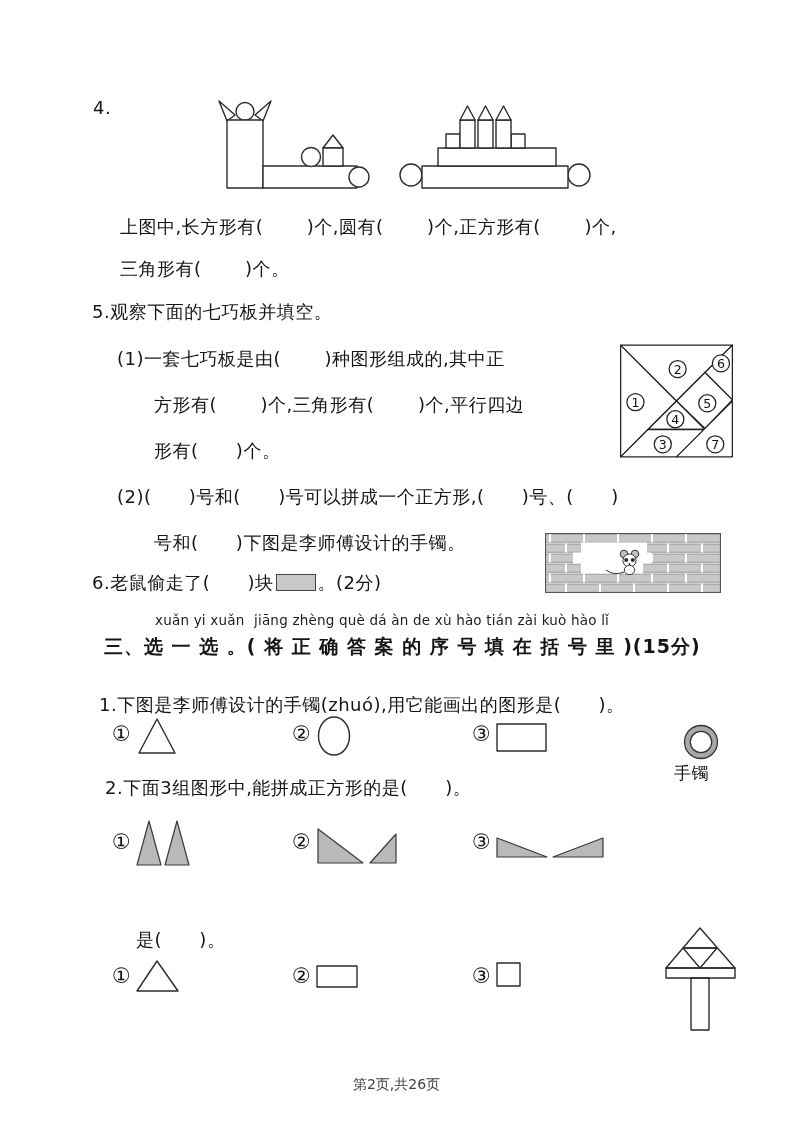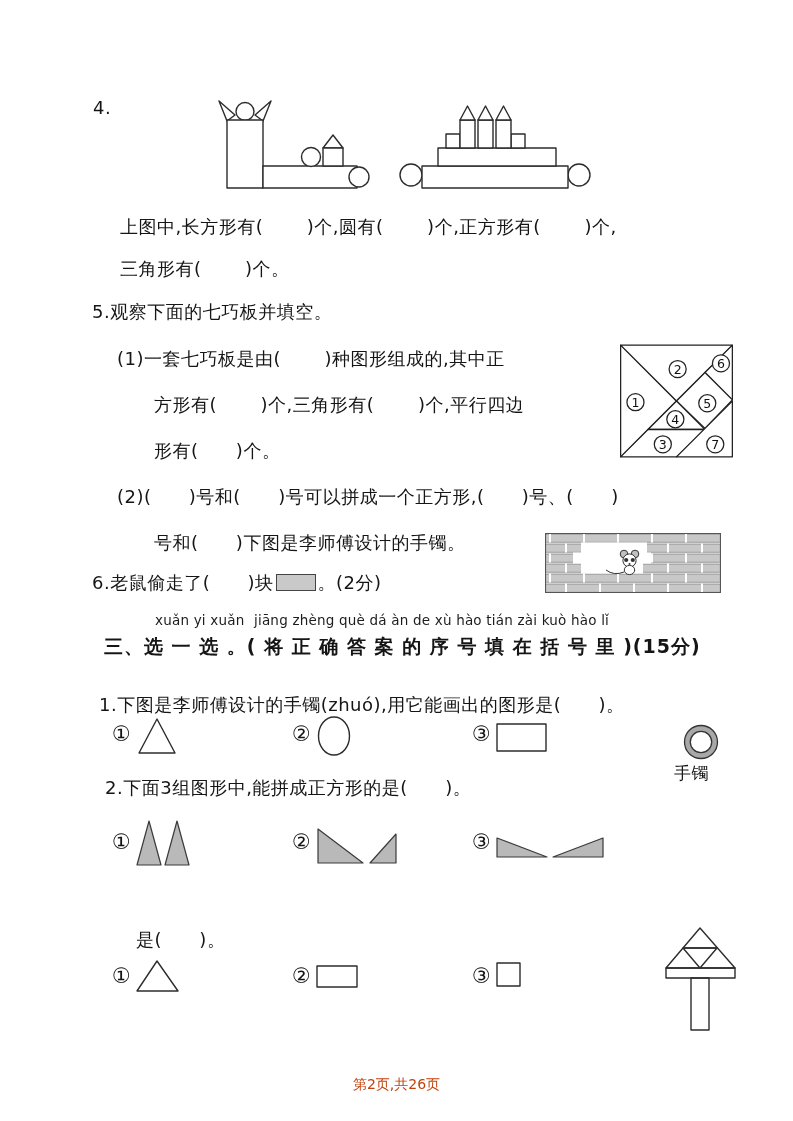--- a/index.html
+++ b/index.html
@@ -5,21 +5,21 @@
   html,body{margin:0;padding:0;background:#e8e8e8;}
   #page{
     position:relative; width:793px; height:1121px; background:#ffffff;
     font-family:"DejaVu Sans", sans-serif; color:#151515; overflow:hidden;
     margin:0 auto;
   }
   .t{position:absolute; font-size:18px; letter-spacing:.5px; white-space:pre; line-height:22px;}
   .pinyin{position:absolute; font-size:13.5px; letter-spacing:.2px; color:#1c1c1c; white-space:pre;}
   .sec-title{position:absolute; font-size:19px; font-weight:bold; letter-spacing:1px; white-space:pre;}
   .marker{position:absolute; font-size:21px; line-height:21px;}
-  .footer{position:absolute; left:0; width:100%; text-align:center; font-size:14px; color:#c2410c;}
+  .footer{position:absolute; left:0; width:100%; text-align:center; font-size:14px; color:#404040;}
   .brick-inline{display:inline-block; width:38px; height:15px; background:#c9c9c9; border:1px solid #444; vertical-align:-2px; margin:0 2px;}
   svg{position:absolute; overflow:visible;}
   .fig{stroke:#2c2c2c; fill:#ffffff; stroke-width:1.4; stroke-linejoin:round;}
   .fig-n{stroke:#2c2c2c; fill:none; stroke-width:1.4; stroke-linejoin:round;}
   .gray{stroke:#3a3a3a; fill:#b9b9b9; stroke-width:1.2; stroke-linejoin:round;}
   .tan{stroke:#222; fill:#ffffff; stroke-width:1.1; stroke-linejoin:round;}
   .tan-label{font-size:11px; fill:#111; text-anchor:middle;}
 </style>
 </head>
 <body>

